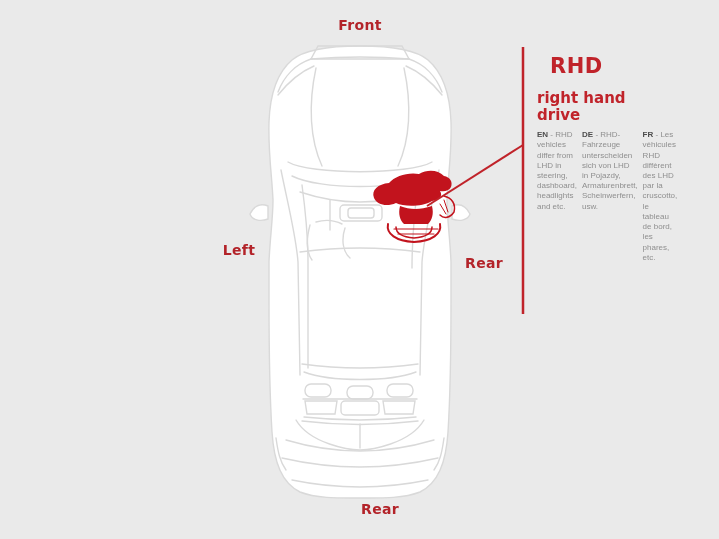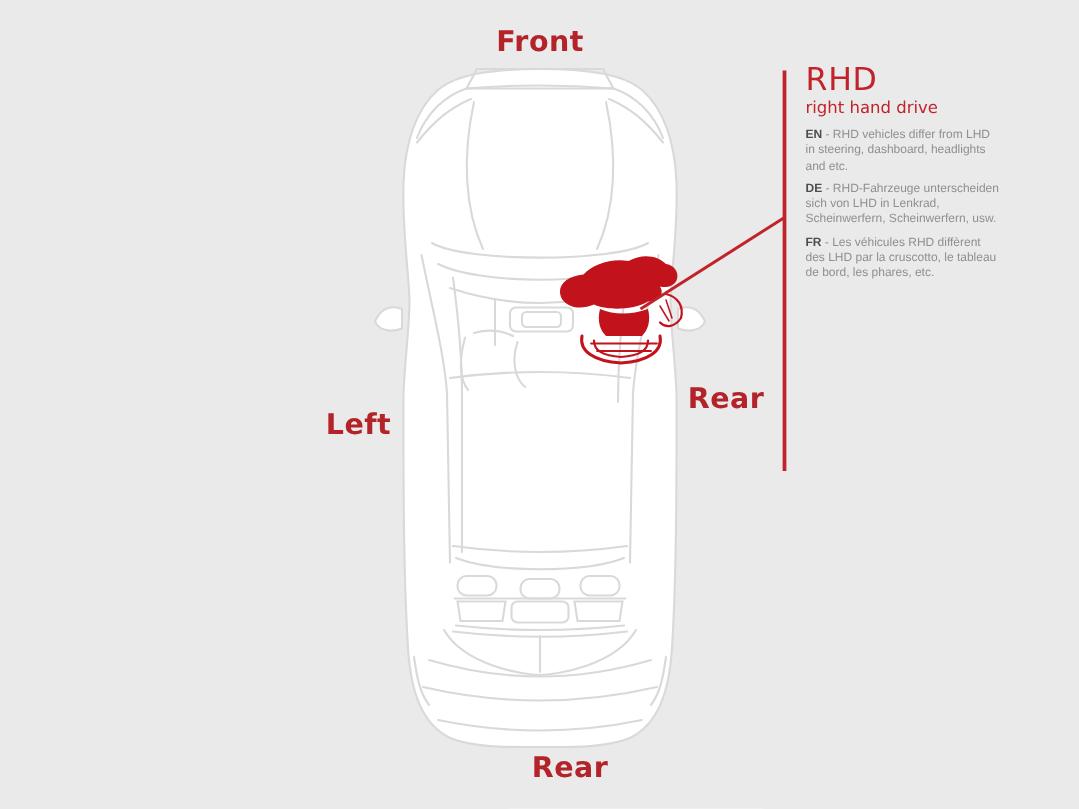--- a/index.html
+++ b/index.html
@@ -4,36 +4,36 @@
 <style>
   html,body{margin:0;padding:0;}
   .stage{
     position:relative;width:719px;height:539px;
     background:#eaeaea;overflow:hidden;
     font-family:"DejaVu Sans","Liberation Sans",sans-serif;
   }
   .stage svg{position:absolute;left:0;top:0;}
   .dir-label{
     position:absolute;transform:translate(-50%,0);
-    font-weight:700;font-size:19px;color:#b32329;letter-spacing:.3px;
+    font-weight:700;font-size:14px;color:#b32329;letter-spacing:.3px;
     white-space:nowrap;
     text-align:center;
   }
   .panel{
     position:absolute;left:537px;top:42px;width:130px;
   }
   .panel-title{
-    font-weight:400;font-size:21px;line-height:1.05;color:#c0232a;
-    letter-spacing:.5px;margin:0;
+    font-weight:700;font-size:21px;line-height:1.05;color:#c0232a;
+    letter-spacing:.5px;margin:13px;
   }
   .panel-subtitle{
-    font-weight:400;font-size:11px;line-height:1.1;color:#c0232a;
+    font-weight:700;font-size:15px;line-height:1.1;color:#c0232a;
     margin:2px 0 0 0;
   }
-  .lang-list{margin-top:7px;display:flex;flex-direction:column;gap:5px;}
+  .lang-list{margin-top:7px;display:flex;flex-direction:row;gap:5px;}
   .lang-entry{
     font-family:"Liberation Sans",sans-serif;
     font-size:8px;line-height:1.28;color:#8f8f8f;margin:0;
   }
   .lang-entry b{color:#4d4d4d;font-weight:700;}
 </style>
 </head>
 <body>
 
 <div class="stage">
@@ -136,28 +136,28 @@
         <path stroke-width="1" d="M444,200 L448,212"></path>
         <path stroke-width="1" d="M440,204 L446,214"></path>
       </g>
     </g>
 
     <line x1="427" y1="206" x2="523" y2="145" stroke="#c0232a" stroke-width="2"></line>
     <line x1="523" y1="47" x2="523" y2="314" stroke="#c0232a" stroke-width="2.5"></line>
   </svg>
 
   <div class="dir-label" style="left:360px;top:17px">Front</div>
-  <div class="dir-label" style="left:239px;top:272px">Left</div>
+  <div class="dir-label" style="left:239px;top:242px">Left</div>
   <div class="dir-label" style="left:484px;top:255px">Rear</div>
   <div class="dir-label" style="left:380px;top:501px">Rear</div>
 
   <div class="panel">
     <h1 class="panel-title">RHD</h1>
     <p class="panel-subtitle">right hand drive</p>
 
     <div class="lang-list">
       <p class="lang-entry"><b>EN</b><span> - RHD vehicles differ from LHD in steering, dashboard, headlights and etc.</span></p>
-      <p class="lang-entry"><b>DE</b><span> - RHD-Fahrzeuge unterscheiden sich von LHD in Lenkrad, Scheinwerfern, Scheinwerfern, usw.</span></p>
+      <p class="lang-entry"><b>DE</b><span> - RHD-Fahrzeuge unterscheiden sich von LHD in Pojazdy, Armaturenbrett, Scheinwerfern, usw.</span></p>
       <p class="lang-entry"><b>FR</b><span> - Les véhicules RHD diffèrent des LHD par la cruscotto, le tableau de bord, les phares, etc.</span></p>
     </div>
   </div>
 
 </div>
 
 </body></html>

